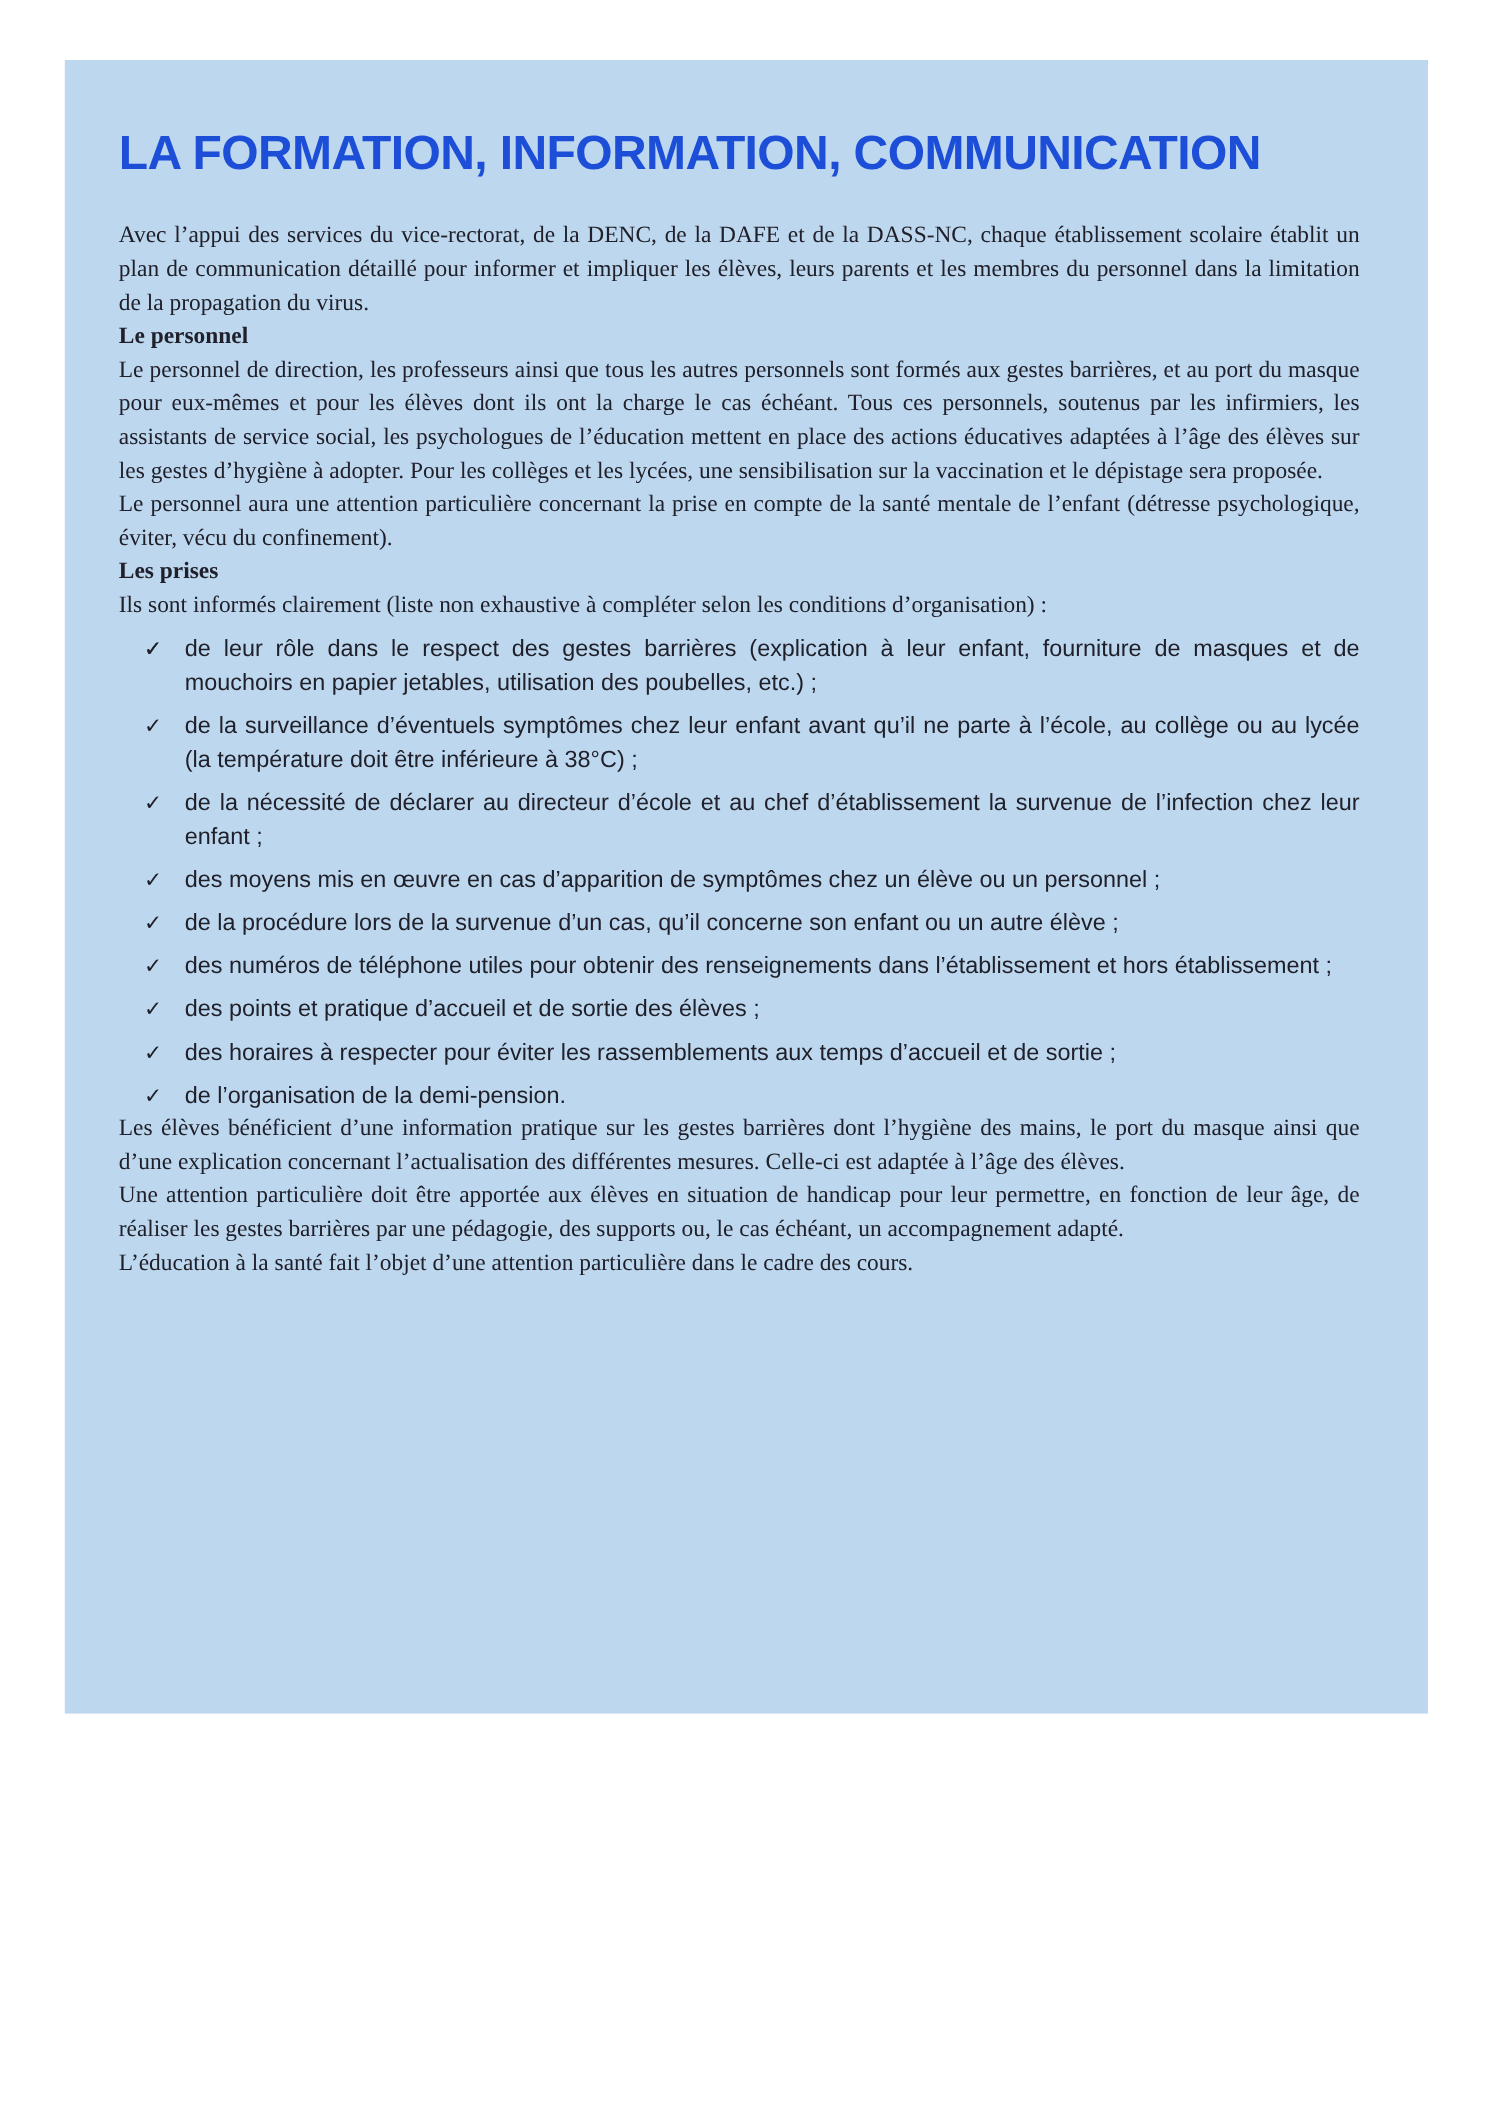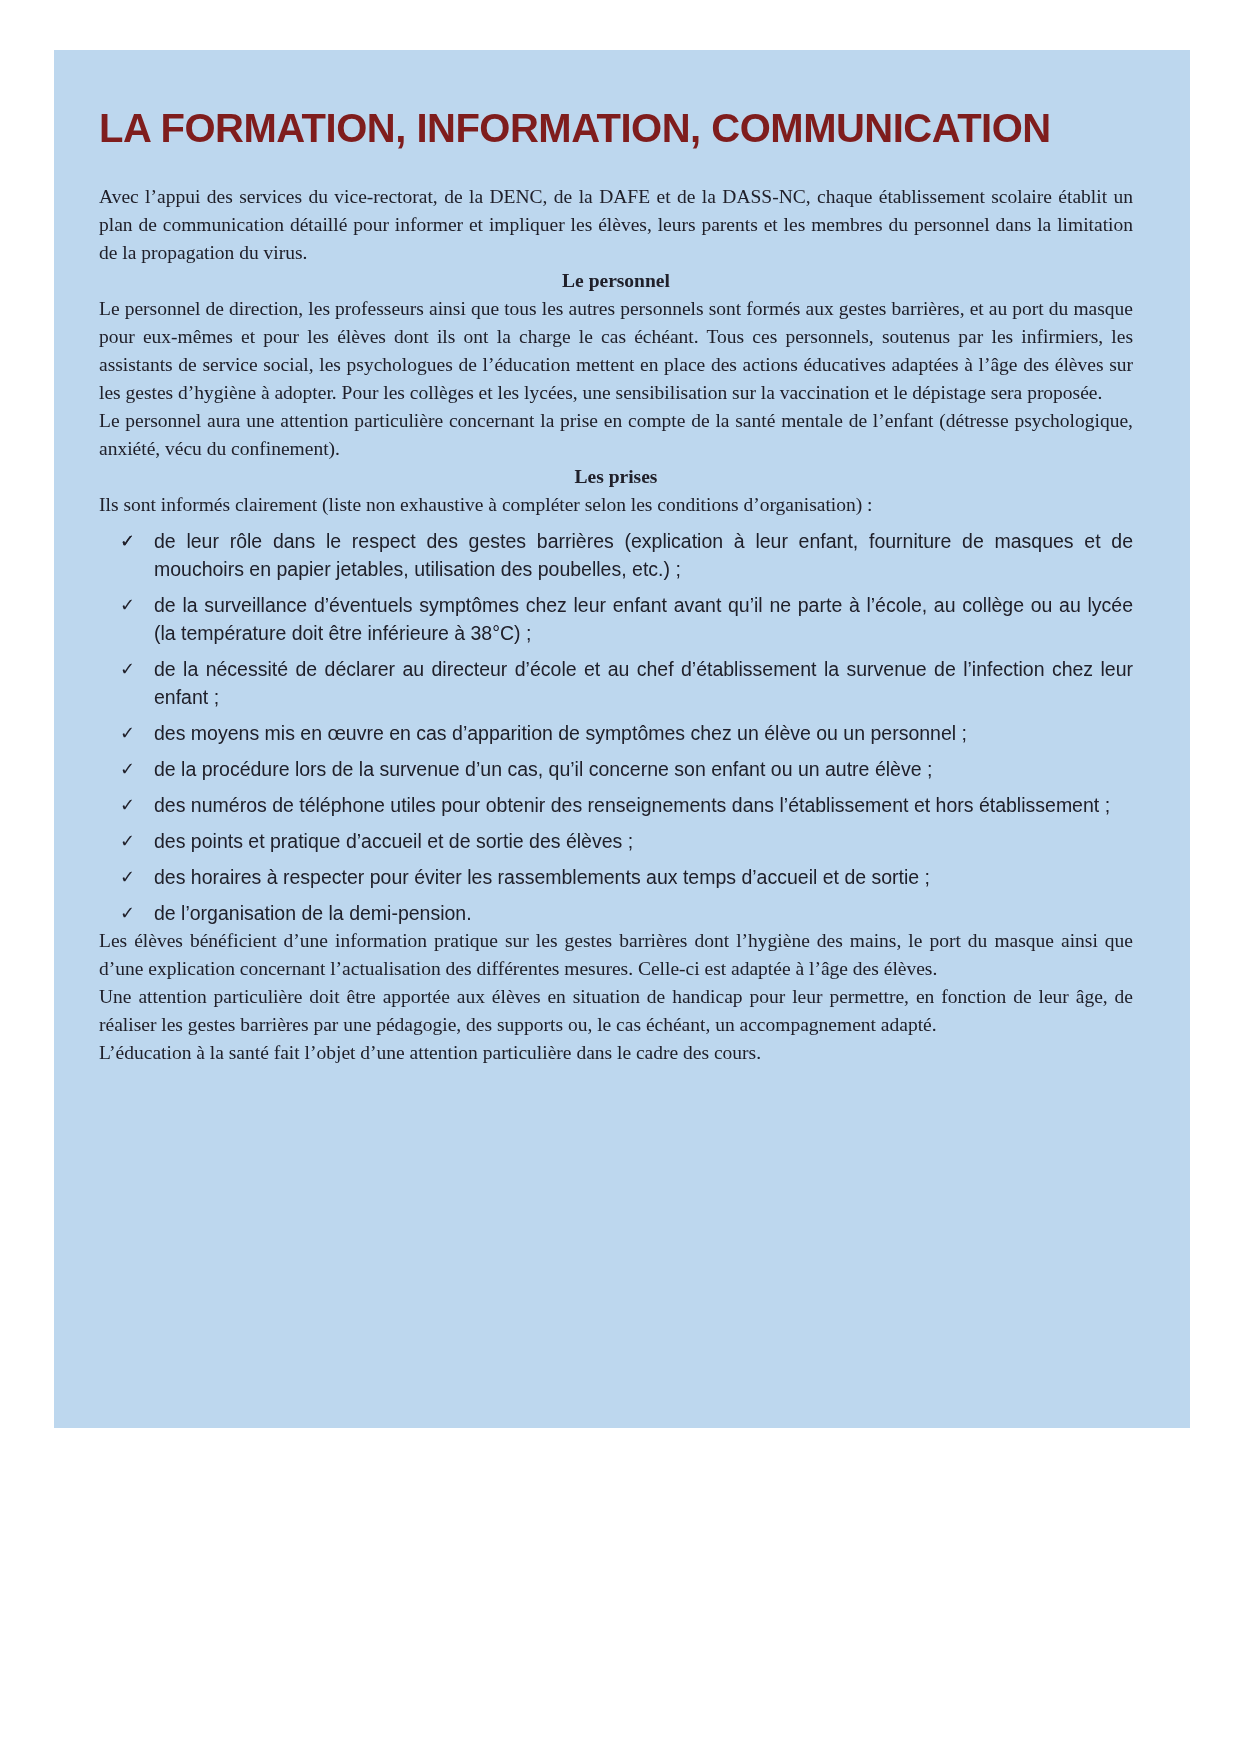--- a/index.html
+++ b/index.html
@@ -21,37 +21,37 @@
     height: 1378px;
     background: #bdd7ee;
     box-sizing: border-box;
     padding: 52px 57px 0 45px;
   }
   .doc-title {
     font-family: "Liberation Sans", sans-serif;
     font-size: 40px;
     font-weight: 700;
     letter-spacing: -0.5px;
-    color: #7f1d1d;
+    color: #1d4ed8;
     margin: 4px 0 32px 0;
   }
   .txt {
     font-size: 19.5px;
     line-height: 28px;
     color: #20202a;
     text-align: justify;
   }
   p.para {
     margin: 0;
     font-family: Liberation Serif, serif;
   }
   .section-heading {
     font-weight: 700;
     margin: 28px 0 0 0;
-    text-align: center;
+    text-align: left;
   }
   ul.checklist {
     list-style: none;
     margin: 0;
     padding: 0;
   }
   ul.checklist li {
     position: relative;
     padding-left: 55px;
     margin: 8px 0 0 0;
@@ -68,21 +68,21 @@
 <body>
 
 <div class="panel">
 
   <h1 class="doc-title">LA FORMATION, INFORMATION, COMMUNICATION</h1>
 
   <p class="txt para">Avec l’appui des services du vice-rectorat, de la DENC, de la DAFE et de la DASS-NC, chaque établissement scolaire établit un plan de communication détaillé pour informer et impliquer les élèves, leurs parents et les membres du personnel dans la limitation de la propagation du virus.</p>
 
   <p class="txt para section-heading">Le personnel</p>
   <p class="txt para">Le personnel de direction, les professeurs ainsi que tous les autres personnels sont formés aux gestes barrières, et au port du masque pour eux-mêmes et pour les élèves dont ils ont la charge le cas échéant. Tous ces personnels, soutenus par les infirmiers, les assistants de service social, les psychologues de l’éducation mettent en place des actions éducatives adaptées à l’âge des élèves sur les gestes d’hygiène à adopter. Pour les collèges et les lycées, une sensibilisation sur la vaccination et le dépistage sera proposée.</p>
-  <p class="txt para">Le personnel aura une attention particulière concernant la prise en compte de la santé mentale de l’enfant (détresse psychologique, anxiété, vécu du confinement).</p>
+  <p class="txt para">Le personnel aura une attention particulière concernant la prise en compte de la santé mentale de l’enfant (détresse psychologique, éviter, vécu du confinement).</p>
 
   <p class="txt para section-heading">Les prises</p>
   <p class="txt para">Ils sont informés clairement (liste non exhaustive à compléter selon les conditions d’organisation) :</p>
 
   <ul class="checklist txt">
     <li>
       <span class="check-mark">✓</span>
     </li>
     <li>
       <span class="check-mark">✓</span>

